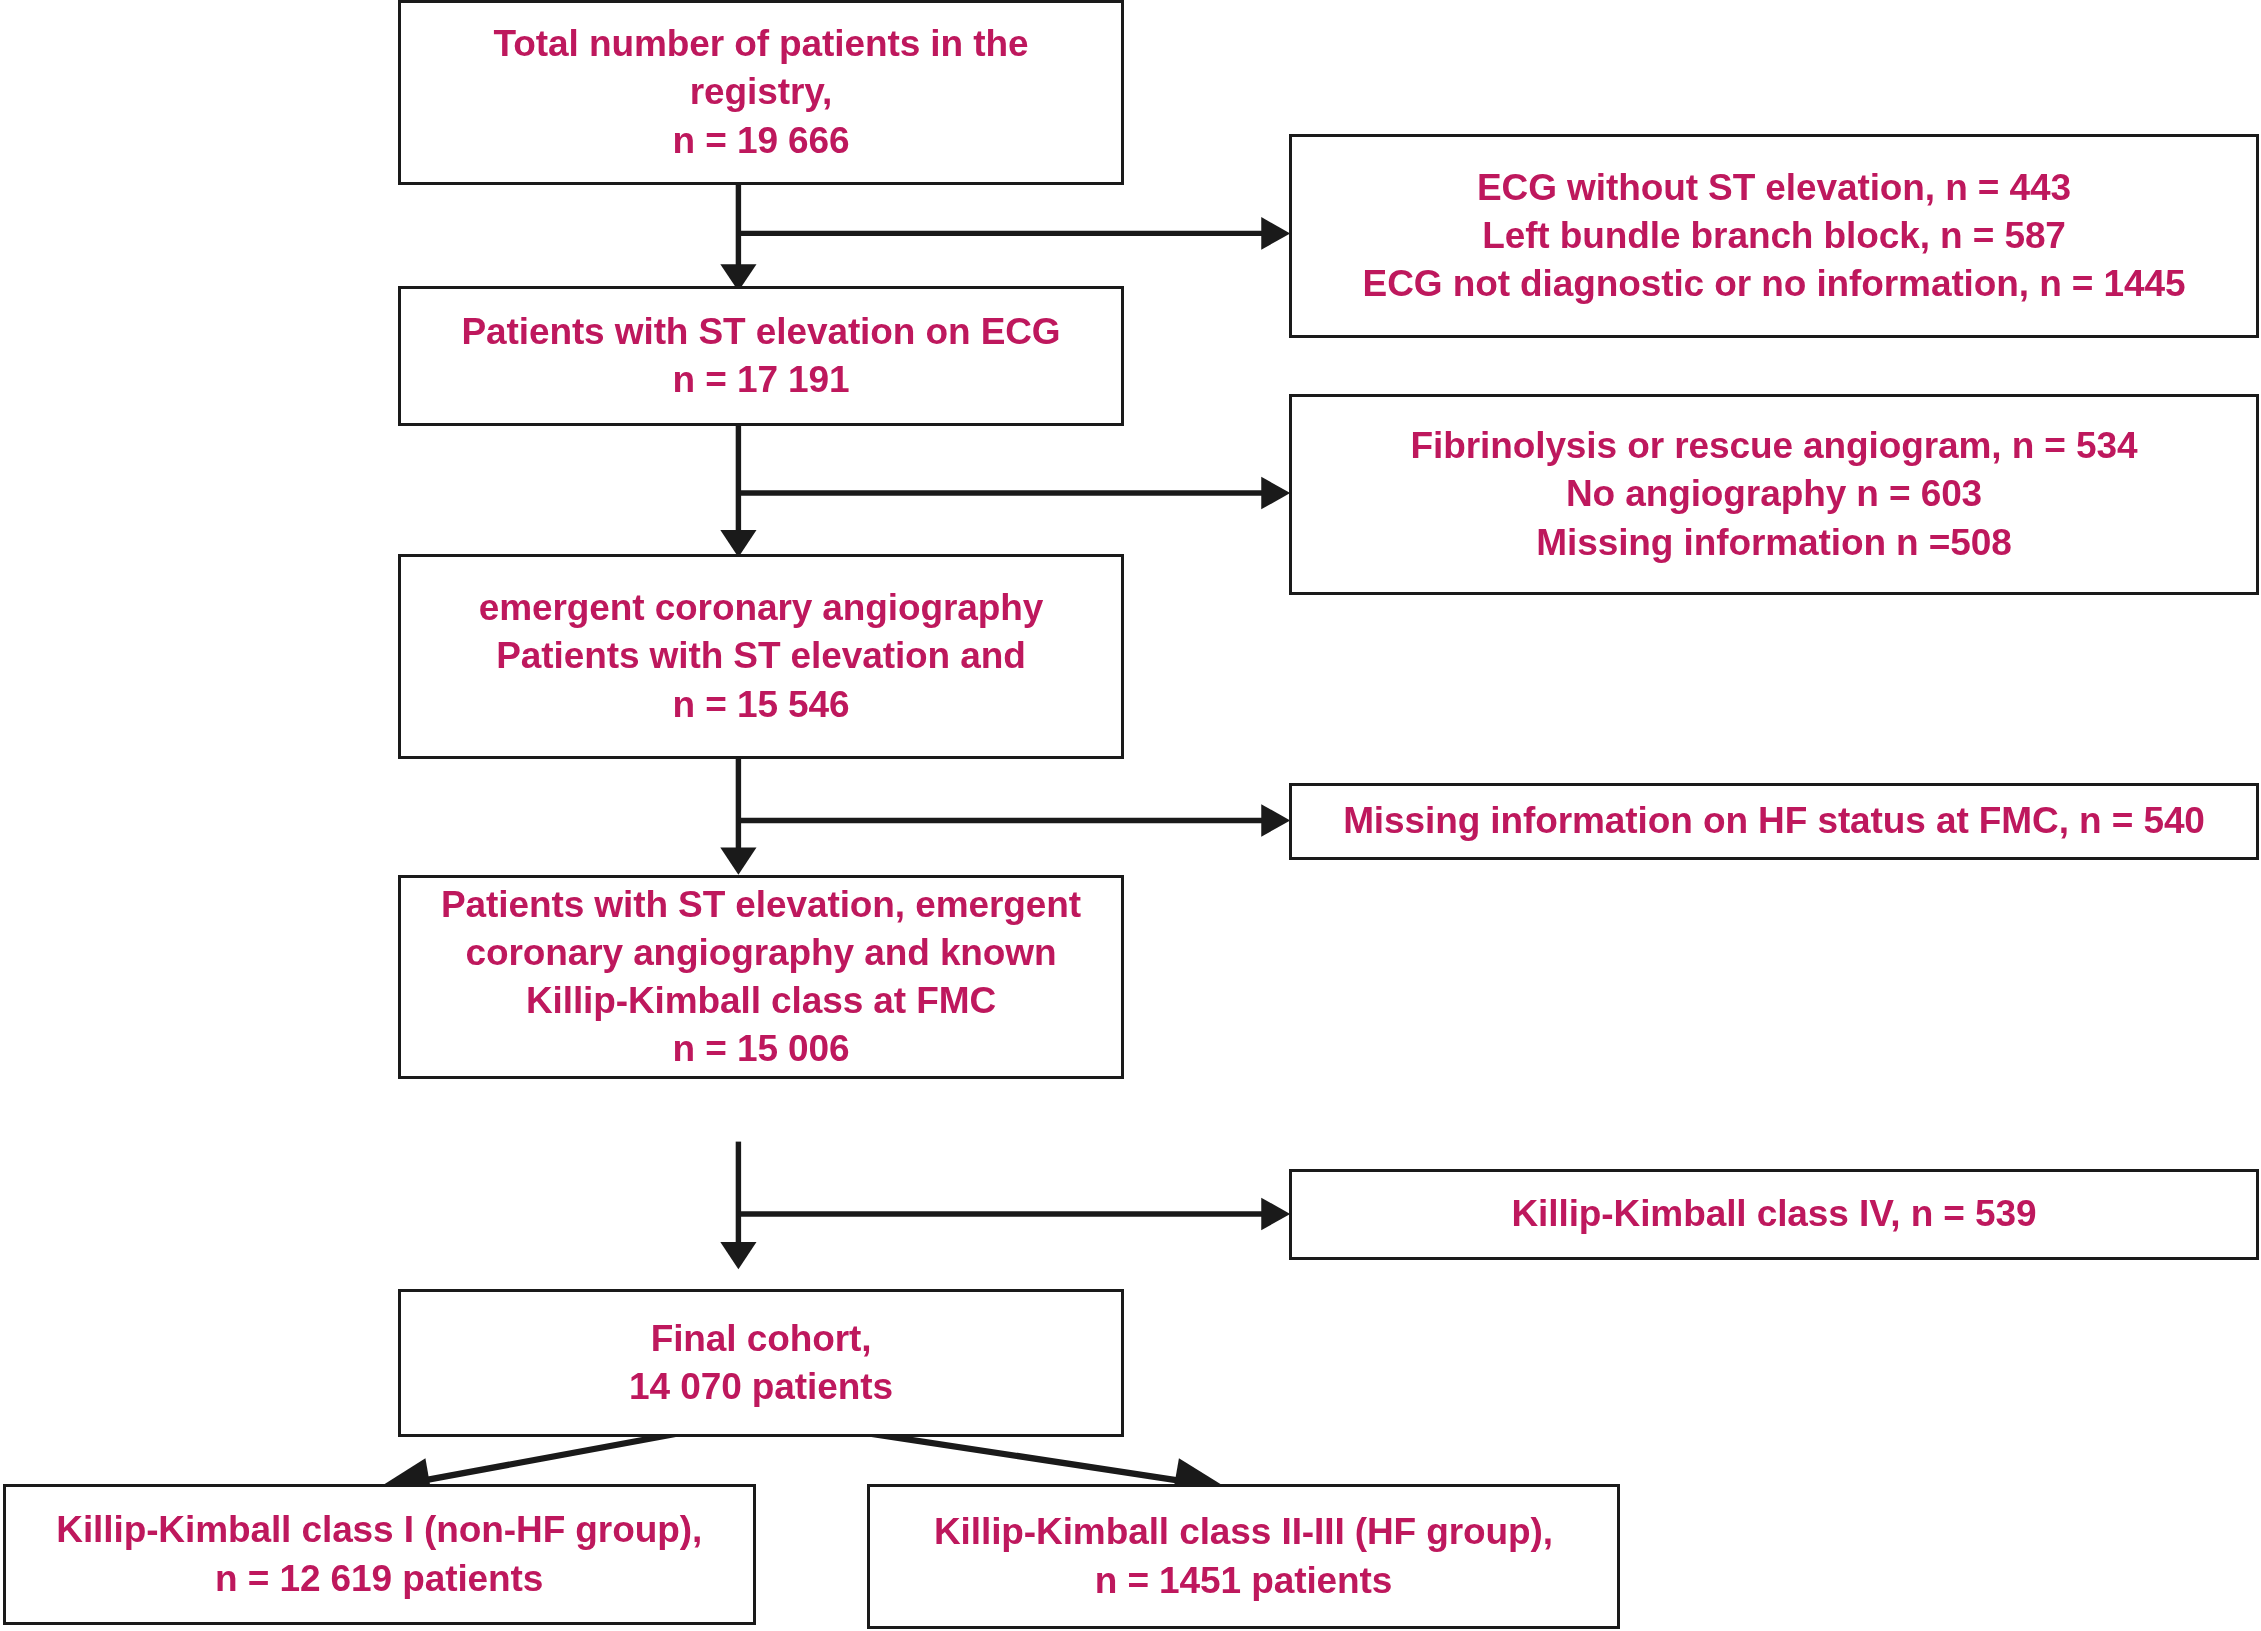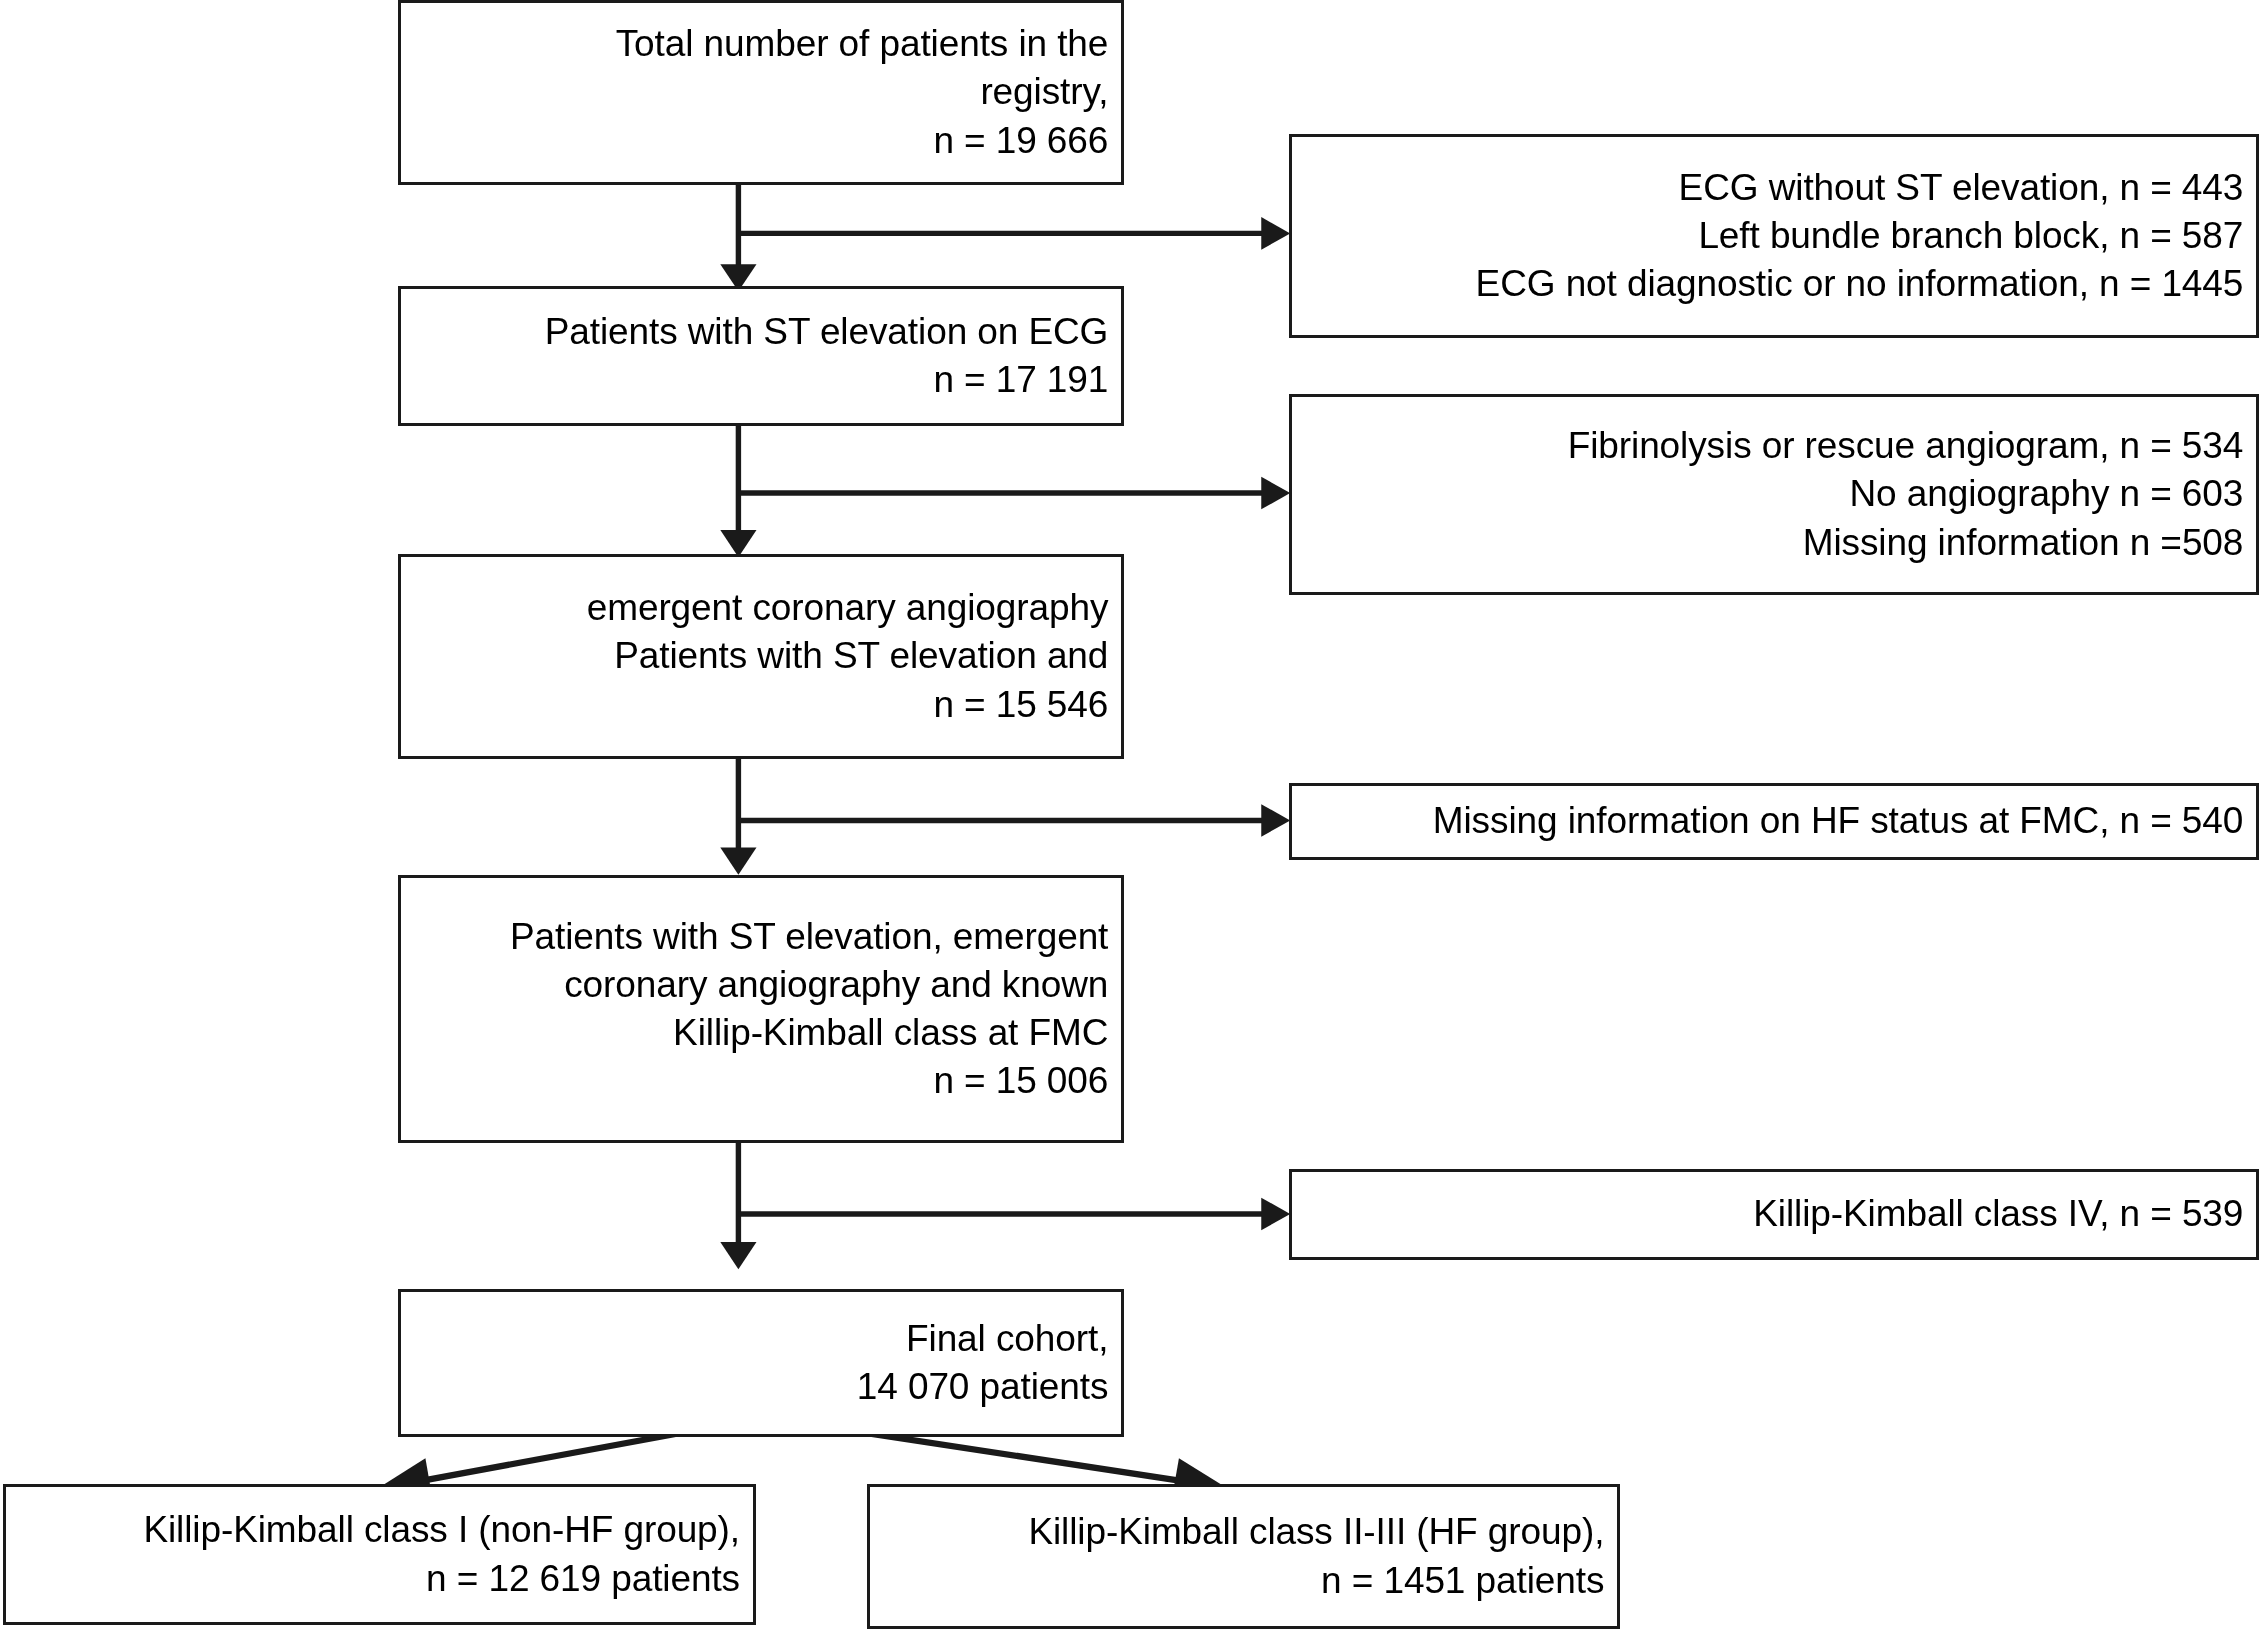--- a/index.html
+++ b/index.html
@@ -16,25 +16,25 @@
     overflow: hidden;
   }
   .node {
     position: absolute;
     box-sizing: border-box;
     border: 3.6px solid #1a1a1a;
     background: #ffffff;
     display: flex;
     align-items: center;
     justify-content: center;
-    text-align: right;
-    color: #000000;
+    text-align: center;
+    color: #be185d;
     font-size: 37px;
     line-height: 1.30;
-    font-weight: 400;
+    font-weight: 700;
     letter-spacing: -0.1px;
   }
   .node .lines {
     width: 100%;
     padding: 0 12.7px;
     box-sizing: border-box;
   }
   .node .ln { display: block; white-space: nowrap; }
   svg.connectors {
     position: absolute;
@@ -109,21 +109,21 @@
   </div>
 
   <div class="node" style="left:398px; top:554px; width:726px; height:205px;">
     <div class="lines">
       <span class="ln">emergent coronary angiography</span>
       <span class="ln">Patients with ST elevation and</span>
       <span class="ln">n = 15 546</span>
     </div>
   </div>
 
-  <div class="node" style="left:398px; top:875px; width:726px; height:268px;">
+  <div class="node" style="left:398px; top:875px; width:726px; height:204px;">
     <div class="lines">
       <span class="ln">Patients with ST elevation, emergent</span>
       <span class="ln">coronary angiography and known</span>
       <span class="ln">Killip-Kimball class at FMC</span>
       <span class="ln">n = 15 006</span>
     </div>
   </div>
 
   <div class="node" style="left:398px; top:1269px; width:726px; height:148px;margin-top:20px;">
     <div class="lines">

